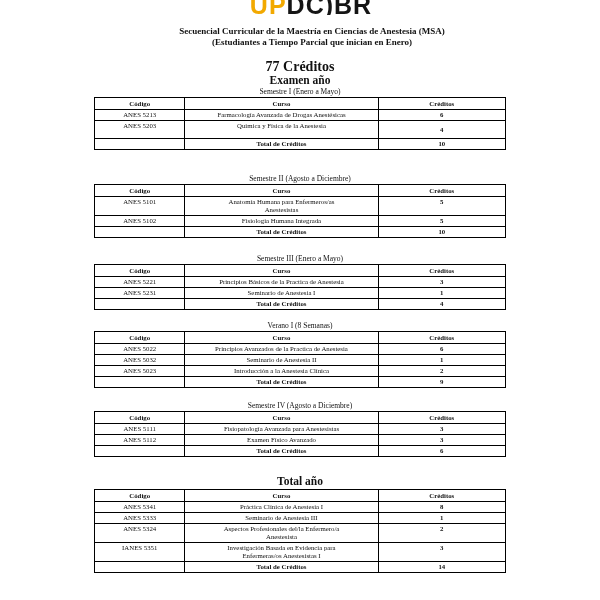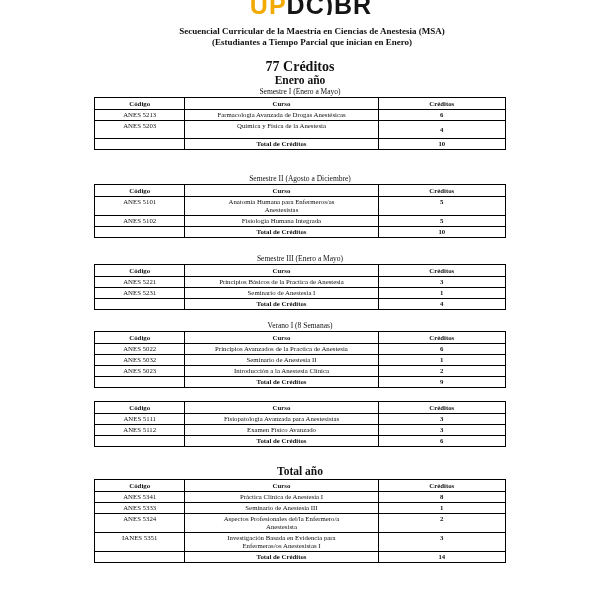--- a/index.html
+++ b/index.html
@@ -71,21 +71,21 @@
     <div class="title-block">
       <div class="doc-title">Secuencial Curricular de la Maestría en Ciencias de Anestesia (MSA)</div>
       <div class="doc-title">(Estudiantes a Tiempo Parcial que inician en Enero)</div>
     </div>
 
     <div class="credits-total">77 Créditos</div>
   </header>
 
   <main id="sections">
       <section style="margin-top: 0px;">
-        <div class="year">Enero año</div>
+        <div class="year">Examen año</div>
         <div class="semester">Semestre I (Enero a Mayo)</div>
         <table>
           <colgroup>
             <col class="c-code">
             <col class="c-course">
             <col class="c-credits">
           </colgroup>
           <thead>
             <tr>
               <th class="col-code">Código</th>
@@ -214,20 +214,21 @@
             </tr>
             <tr class="total-row">
               <td class="col-code"></td>
               <td class="col-course">Total de Créditos</td>
               <td class="col-credits">9</td>
             </tr>
           </tbody>
         </table>
       </section>
       <section style="margin-top: 13px;">
+        <div class="semester">Semestre IV (Agosto a Diciembre)</div>
         <table>
           <colgroup>
             <col class="c-code">
             <col class="c-course">
             <col class="c-credits">
           </colgroup>
           <thead>
             <tr>
               <th class="col-code">Código</th>
               <th class="col-course">Curso</th>

